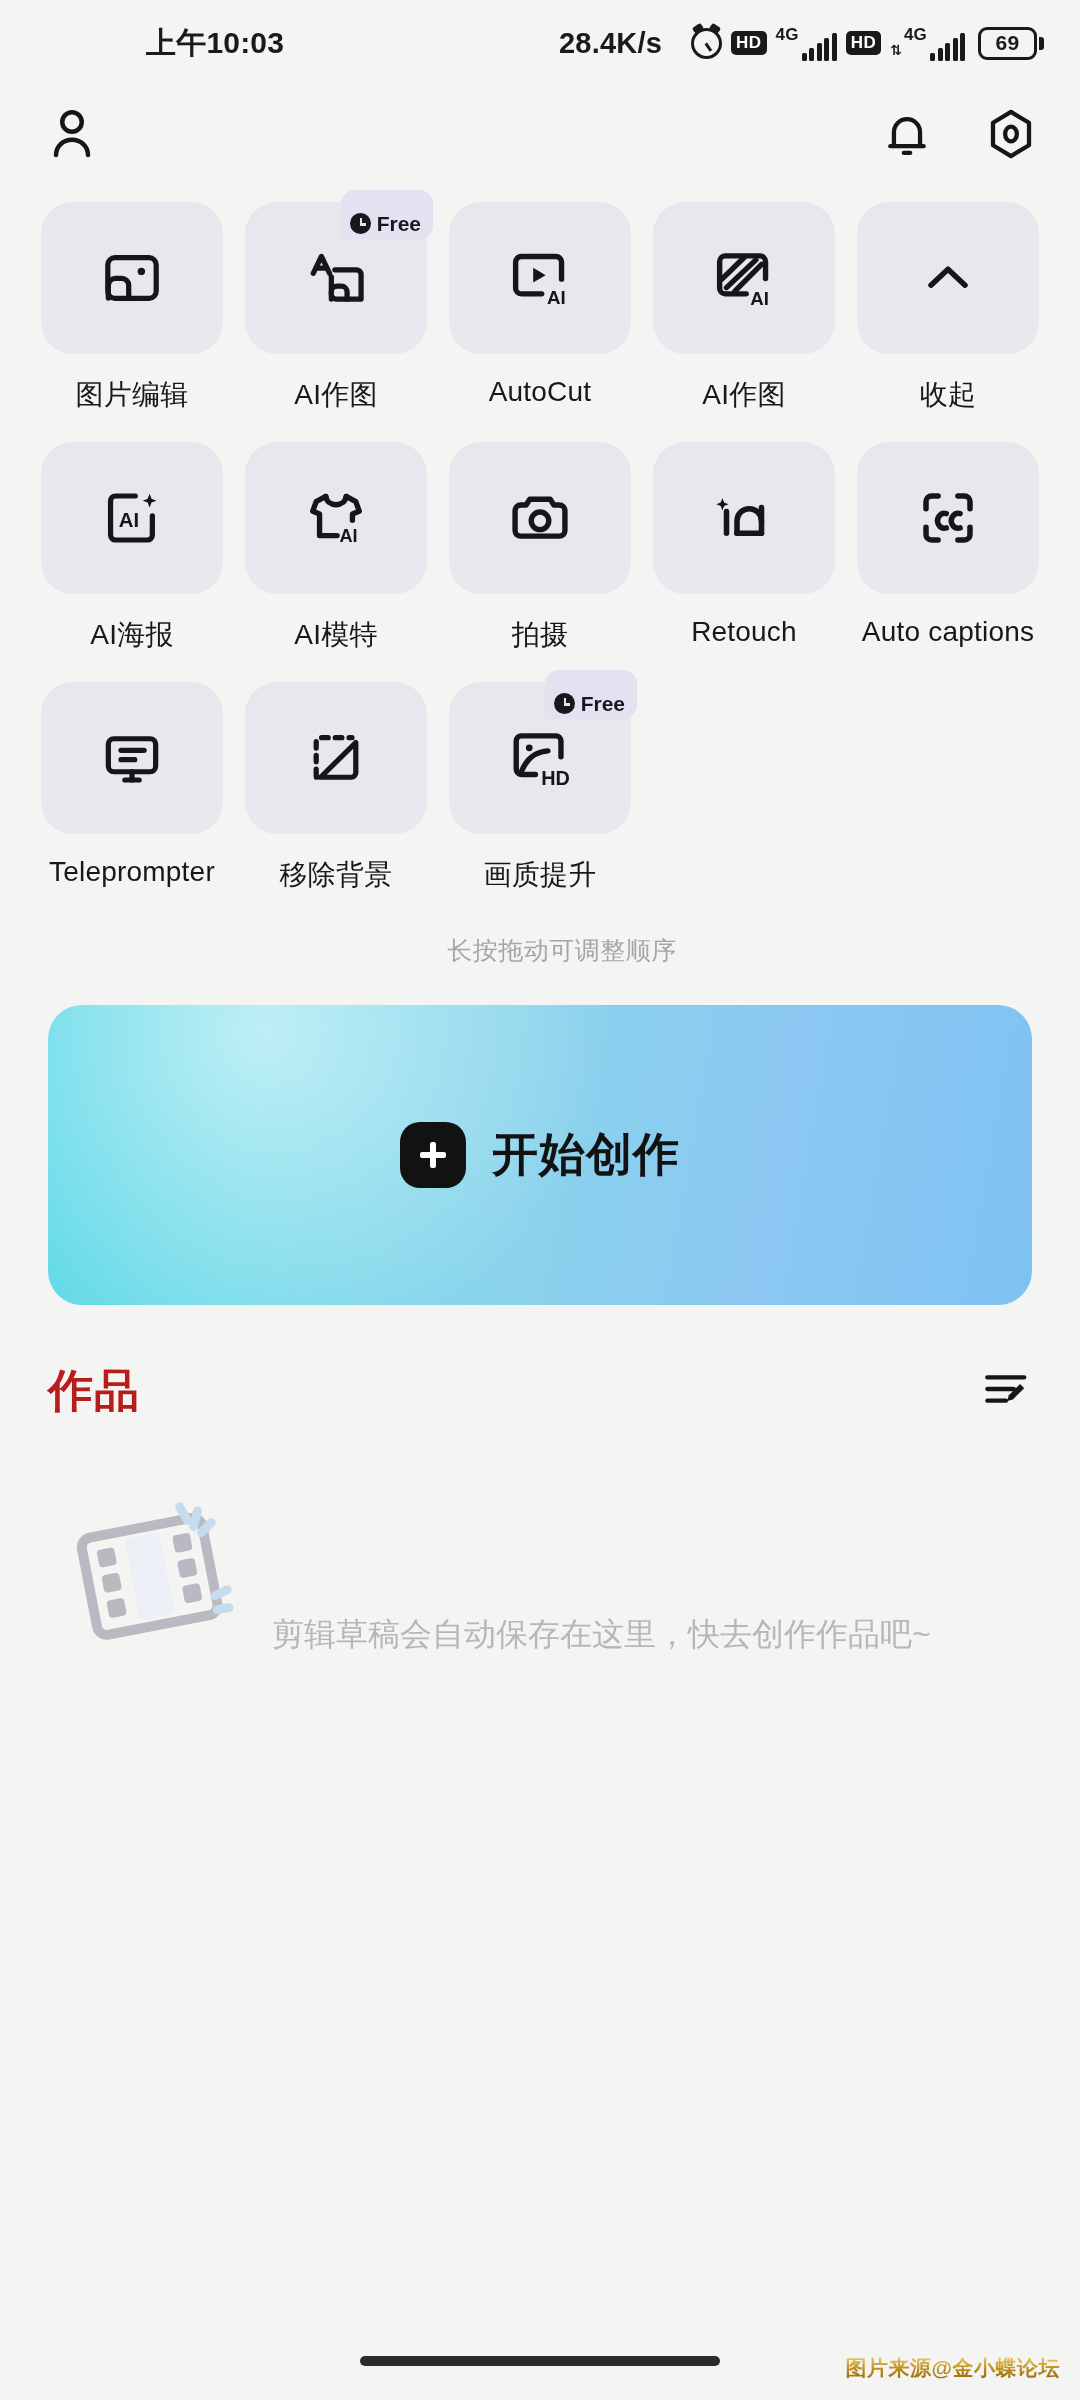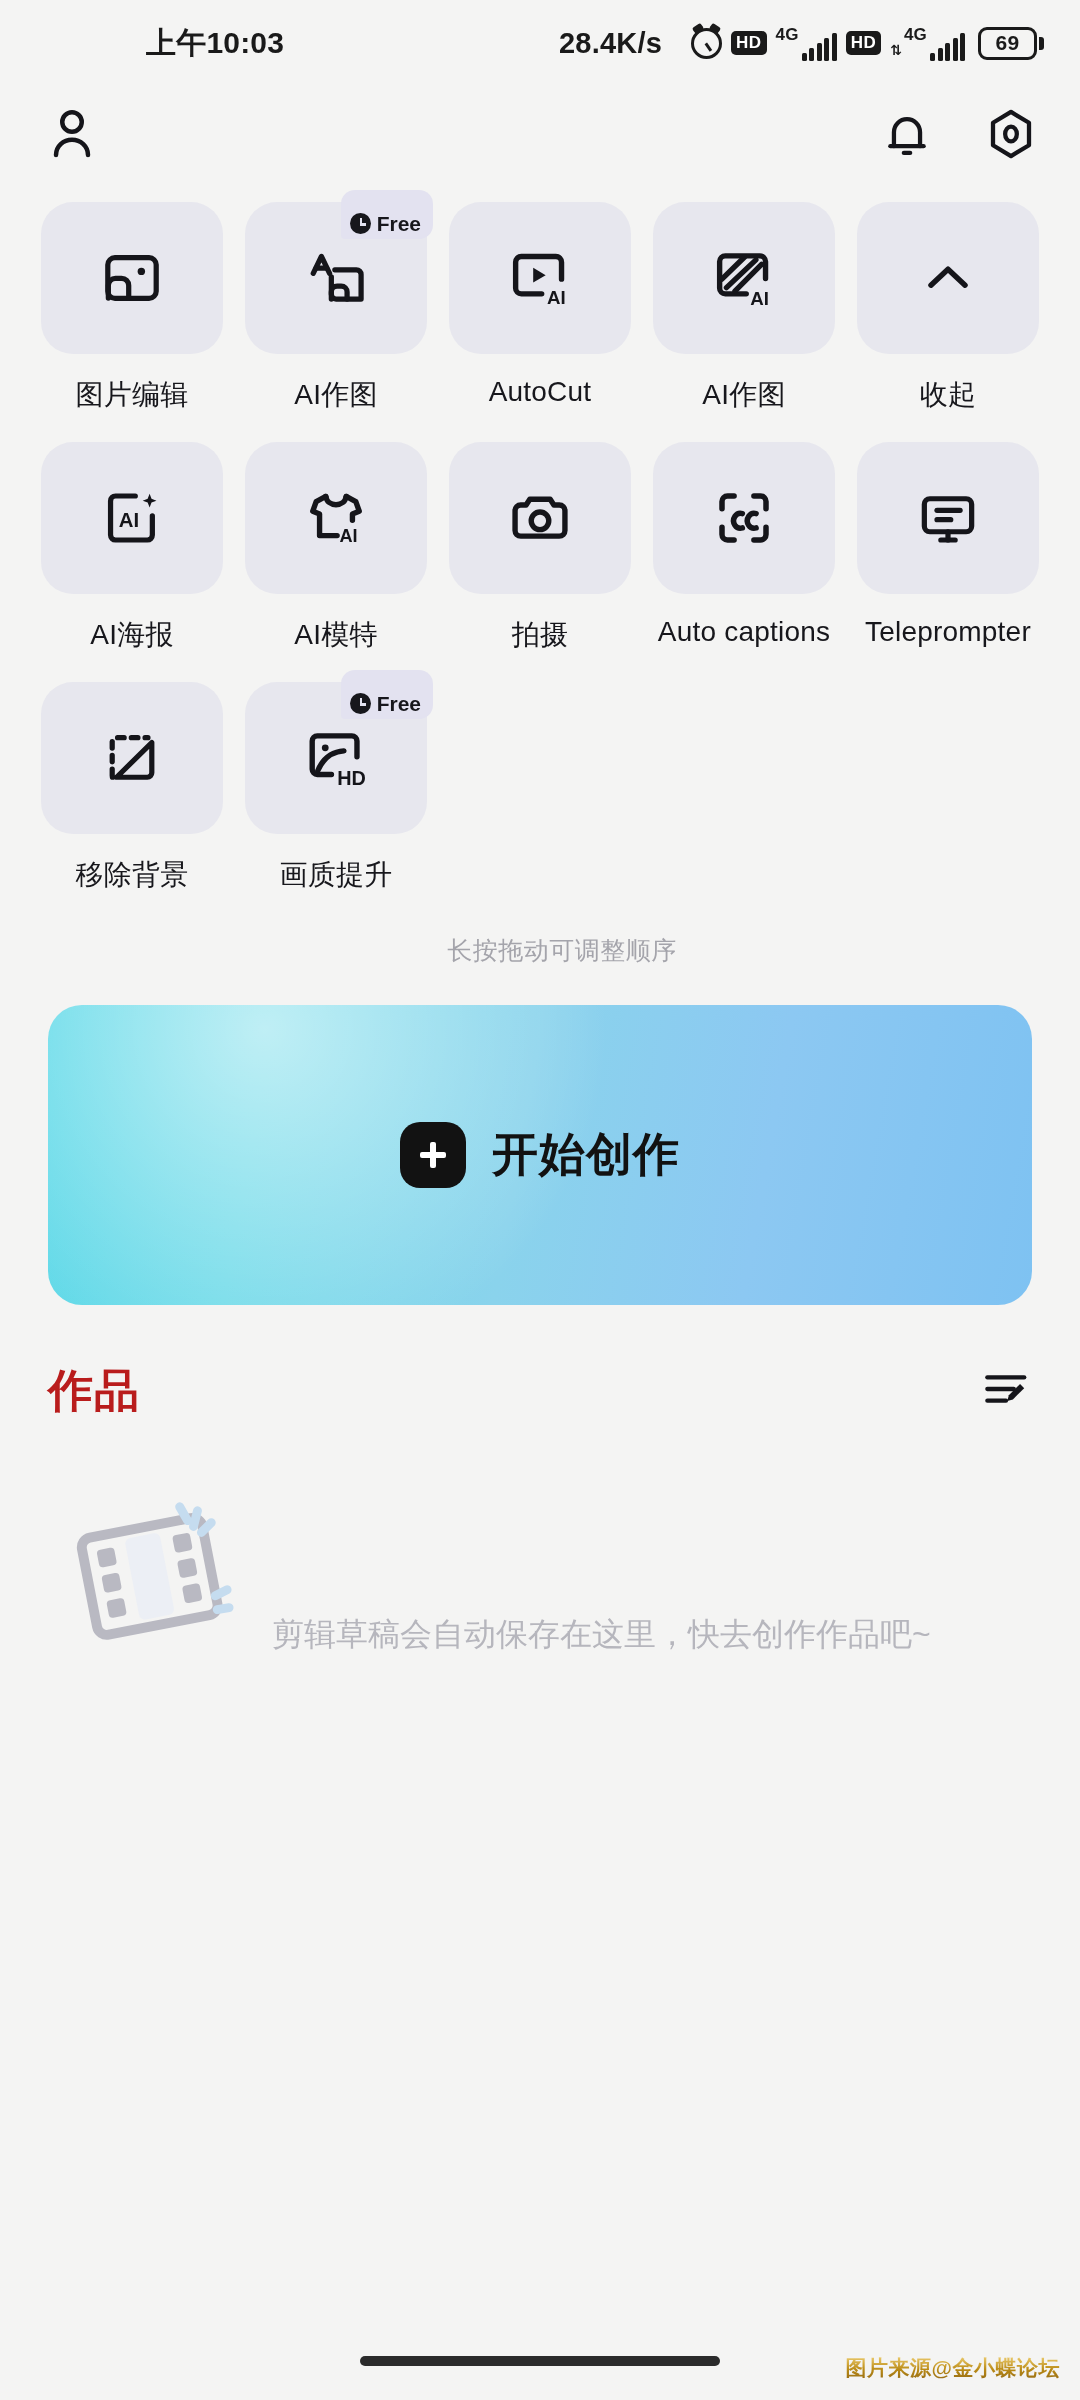--- a/index.html
+++ b/index.html
@@ -343,20 +343,32 @@
   <div class="tool">
     <div class="tile">
       <svg width="68" height="68" viewBox="0 0 24 24" fill="none" stroke="#15151a" stroke-width="1.9" stroke-linecap="round" stroke-linejoin="round">
         <path d="M3.2 9.4a2 2 0 0 1 2-2h1.9l1.3-2h7.2l1.3 2h1.9a2 2 0 0 1 2 2v7a2 2 0 0 1-2 2H5.2a2 2 0 0 1-2-2z"></path>
         <circle cx="12" cy="13" r="3.1"></circle>
       </svg>
     </div>
     <div class="tool-label">拍摄</div>
   </div>
 
+  <div class="tool">
+    <div class="tile">
+      <svg width="70" height="70" viewBox="0 0 24 24" fill="none" stroke="#15151a" stroke-width="1.9" stroke-linecap="round" stroke-linejoin="round">
+        <path d="M6 9.8v7.4"></path>
+        <path d="M4.6 5.2l.6 1.5 1.5.6-1.5.6-.6 1.5-.6-1.5L2.5 7.3l1.5-.6z" fill="#15151a" stroke="none"></path>
+        <path d="M9.6 17.2V13a4.2 4.2 0 0 1 8.4 0v4.2"></path>
+        <path d="M9.6 17.2h8.4"></path>
+        <path d="M18 13V8.4"></path>
+      </svg>
+    </div>
+    <div class="tool-label">Retouch</div>
+  </div>
 
   <div class="tool">
     <div class="tile">
       <svg width="66" height="66" viewBox="0 0 24 24" fill="none" stroke="#15151a" stroke-width="2" stroke-linecap="round" stroke-linejoin="round">
         <path d="M4 8.6V6a2 2 0 0 1 2-2h2.4"></path>
         <path d="M15.6 4H18a2 2 0 0 1 2 2v2.6"></path>
         <path d="M20 15.4V18a2 2 0 0 1-2 2h-2.4"></path>
         <path d="M8.4 20H6a2 2 0 0 1-2-2v-2.6"></path>
         <path d="M11.4 10.4a2.5 2.5 0 0 0-2.7 1 2.9 2.9 0 0 0 0 3.2 2.5 2.5 0 0 0 2.7 1"></path>
         <path d="M16.4 10.4a2.5 2.5 0 0 0-2.7 1 2.9 2.9 0 0 0 0 3.2 2.5 2.5 0 0 0 2.7 1"></path>

